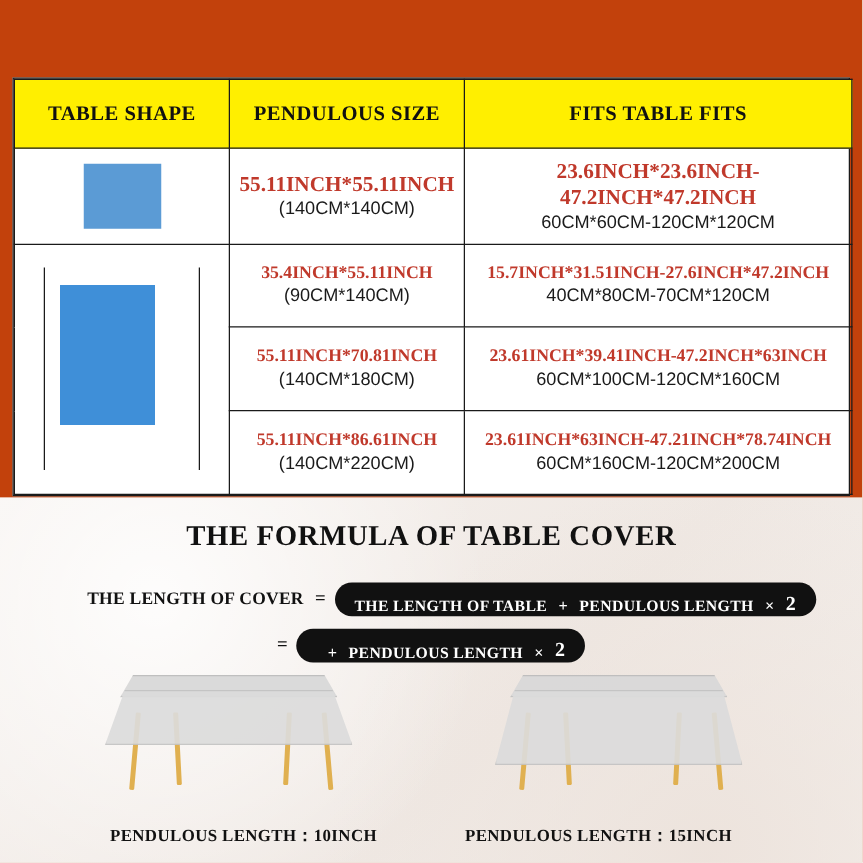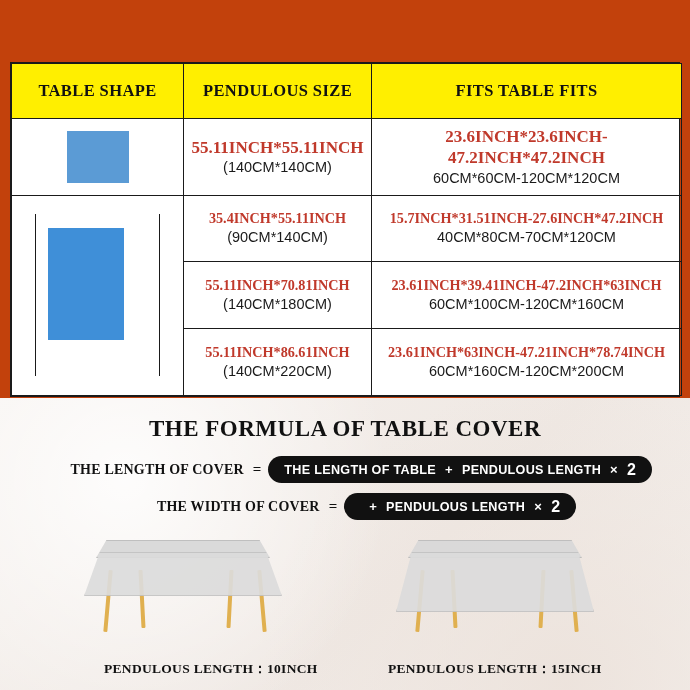--- a/index.html
+++ b/index.html
@@ -132,21 +132,21 @@
     font-weight: bold;
     font-size: 23px;
     letter-spacing: 0.5px;
     color: #111111;
     margin-top: 18px;
   }
   .row-eq {
     display: flex;
     align-items: center;
     justify-content: center;
-    margin-top: 14px;
+    margin-top: 24px;
   }
   .row-eq.second { margin-top: 10px; }
   .eq-label {
     font-family: "Liberation Serif", serif;
     font-weight: bold;
     font-size: 14px;
     color: #111111;
     width: 206px;
     text-align: right;
     padding-right: 9px;
@@ -158,23 +158,23 @@
     font-size: 15px;
     color: #111111;
     padding-right: 7px;
   }
   .pill {
     background: #111111;
     color: #ffffff;
     border-radius: 15px;
     height: 27px;
     display: flex;
-    align-items: center;
+    align-items: flex-end;
     padding: 0 16px;
-    font-family: Liberation Sans, sans-serif;
+    font-family: Liberation Serif, serif;
     font-weight: bold;
     font-size: 12.6px;
     letter-spacing: 0.3px;
     white-space: nowrap;
   }
   .pill .plus, .pill .times {
     color: #ffffff;
     font-weight: bold;
     padding: 0 9px;
     font-size: 13px;
@@ -238,22 +238,22 @@
 
   .pend-label {
     position: absolute;
     top: 244px;
     font-family: "Liberation Serif", serif;
     font-weight: bold;
     font-size: 13.5px;
     color: #111111;
     letter-spacing: 0.3px;
   }
-  .pend-label.left { left: 104px; }
-  .pend-label.right { left: 388px; }
+  .pend-label.left { left: 88px; }
+  .pend-label.right { left: 372px; }
 </style>
 </head>
 <body>
 
 <div class="page">
 
   <div class="table-wrap">
     <table class="tbl">
       <colgroup>
         <col class="col-shape">
@@ -333,21 +333,20 @@
         <div class="pill">
           <span>THE LENGTH OF TABLE</span>
           <span class="plus">+</span>
           <span>PENDULOUS LENGTH</span>
           <span class="times">×</span>
           <span class="num">2</span>
         </div>
       </div>
 
       <div class="row-eq second">
-        <div class="eq-label">THE WIDTH OF COVER</div>
         <div class="eq-sign">=</div>
         <div class="pill">
           <span class="plus">+</span>
           <span>PENDULOUS LENGTH</span>
           <span class="times">×</span>
           <span class="num">2</span>
         </div>
       </div>
 
       <div class="illus">

